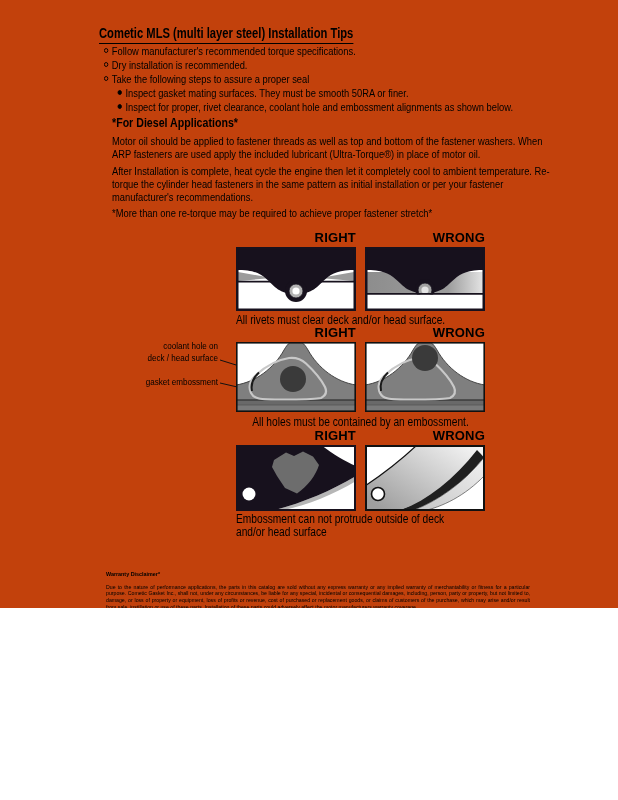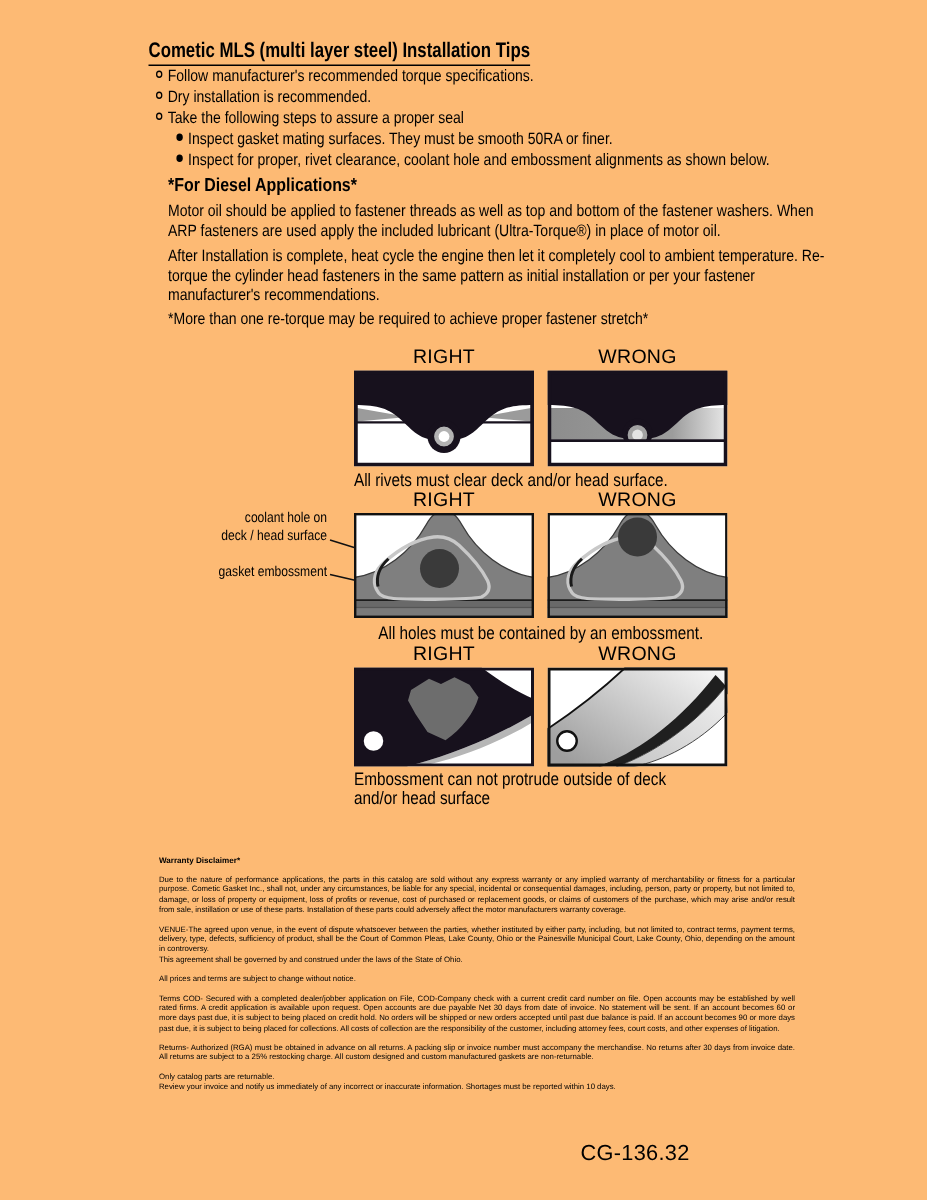--- a/index.html
+++ b/index.html
@@ -1,16 +1,16 @@
 <!DOCTYPE html>
 <html><head>
 <meta charset="utf-8">
 <style>
   html,body{margin:0;padding:0;background:#fff;}
-  .page{position:relative;width:618px;height:800px;background:#fdba74;overflow:hidden;
+  .page{position:relative;width:618px;height:608px;background:#c2410c;overflow:hidden;
         font-family:"Liberation Sans",sans-serif;color:#000;}
   .abs{position:absolute;}
 
   
   .cond{transform:scaleX(0.85);transform-origin:0 0;}
   .cond-c{transform:scaleX(0.85);transform-origin:50% 0;}
   .cond-r{transform:scaleX(0.85);transform-origin:100% 0;}
 
   .title{left:99px;top:25px;font-size:14px;font-weight:bold;transform:scaleX(0.80);
          transform-origin:0 0;border-bottom:1.6px solid #000;padding-bottom:2px;white-space:nowrap;}
@@ -19,21 +19,21 @@
   .b-line{white-space:nowrap;}
   .b-line.sub{padding-left:16px;}
   .b-mark{display:inline-block;width:3.2px;height:3.2px;border:1px solid #000;border-radius:50%;
           margin-right:4px;vertical-align:2px;}
   .b-mark.dot{background:#000;}
 
   .diesel{left:112px;top:116px;width:523px;font-size:11px;line-height:13px;}
   .diesel h2{font-size:12.5px;line-height:14px;font-weight:bold;margin:0 0 5px 0;}
   .diesel p{margin:0 0 3.5px 0;}
 
-  .dlabel{font-size:13px;font-weight:normal;letter-spacing:0.2px;width:120px;text-align:center;}
+  .dlabel{font-size:13px;font-weight:bold;letter-spacing:0.2px;width:120px;text-align:right;}
   .panel{width:120px;height:64px;}
   .cap{font-size:12px;line-height:12.5px;white-space:nowrap;}
 
   .sidelab{font-size:9.5px;line-height:11.5px;text-align:right;width:139px;white-space:nowrap;}
 
   .warranty{left:106px;top:571px;width:424px;font-size:5.2px;line-height:6.7px;text-align:justify;}
   .warranty .wt{font-size:5.4px;font-weight:bold;margin:0 0 6px 0;text-align:left;}
   .warranty p{margin:0 0 6.2px 0;}
 
   .pagenum{left:387px;top:761px;font-size:14.5px;letter-spacing:0.2px;}

